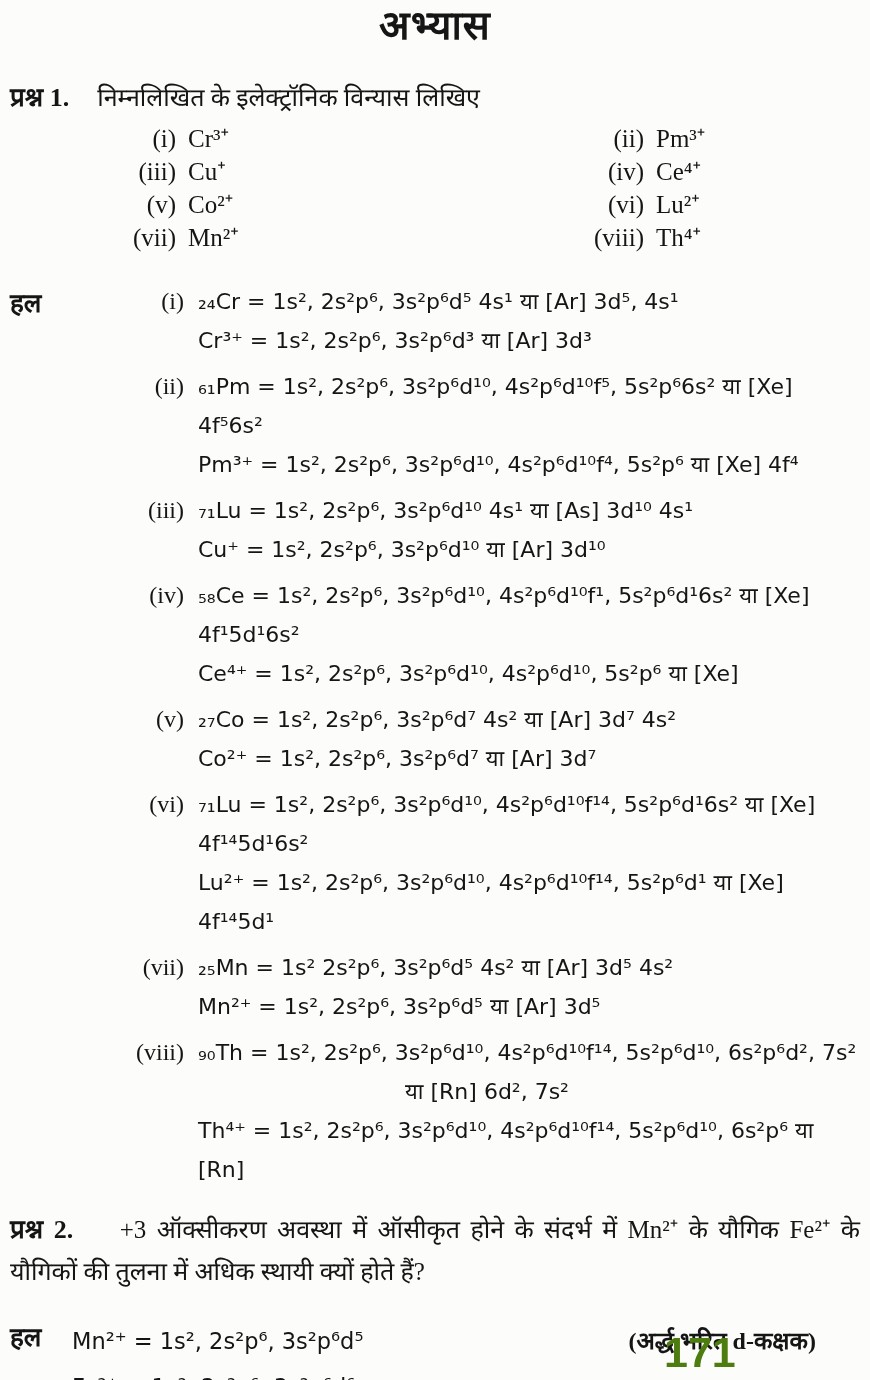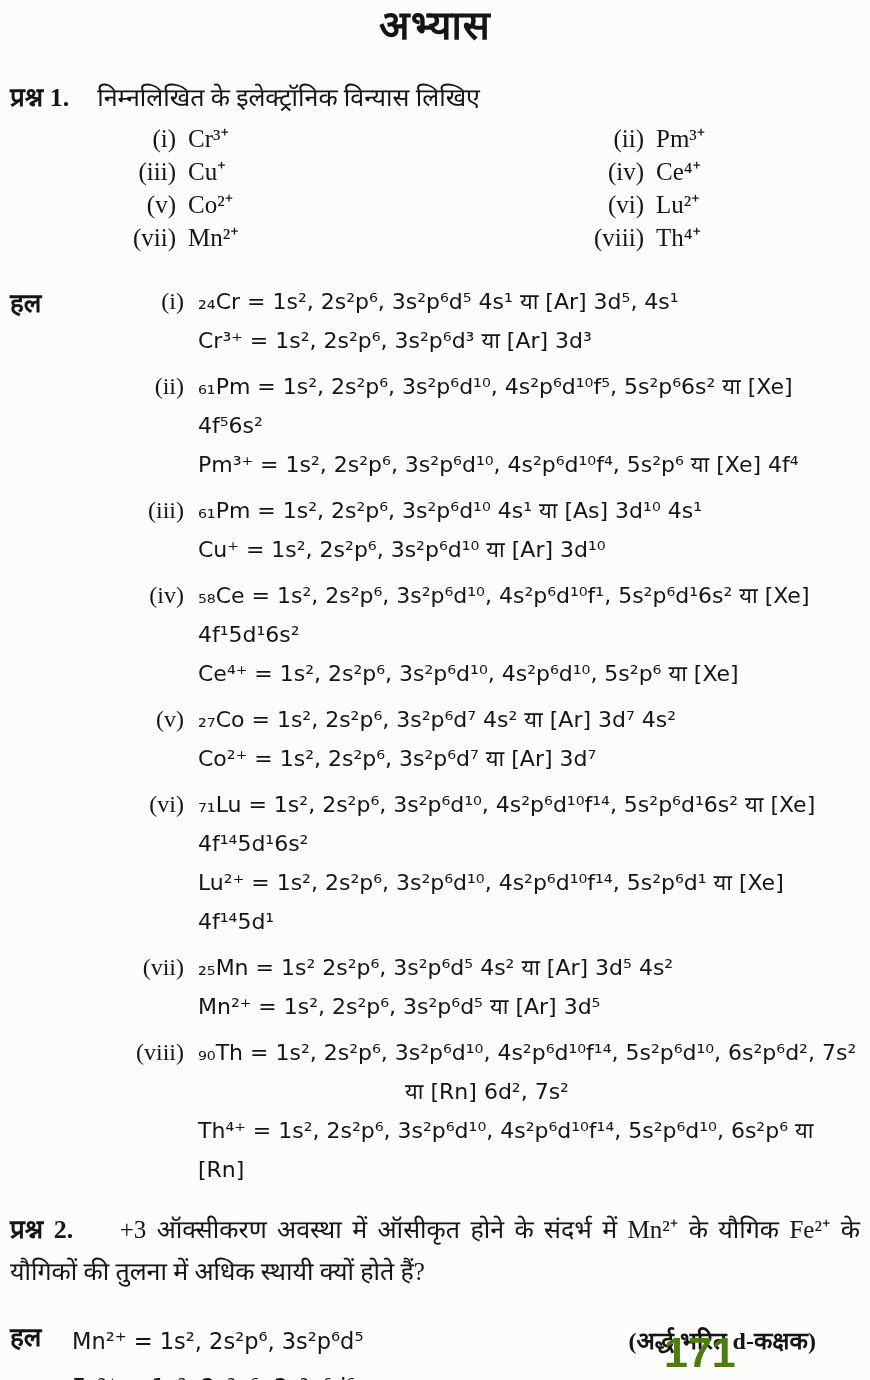--- a/index.html
+++ b/index.html
@@ -93,21 +93,21 @@
         <div class="sol-item">
     <div class="sol-line first">
       <span class="sol-num">(ii)</span>
       <span class="sol-formula">₆₁Pm = 1s², 2s²p⁶, 3s²p⁶d¹⁰, 4s²p⁶d¹⁰f⁵, 5s²p⁶6s² या [Xe] 4f⁵6s²</span>
     </div>
   <div class="sol-line cont">Pm³⁺ = 1s², 2s²p⁶, 3s²p⁶d¹⁰, 4s²p⁶d¹⁰f⁴, 5s²p⁶ या [Xe] 4f⁴</div>
         </div>
         <div class="sol-item">
     <div class="sol-line first">
       <span class="sol-num">(iii)</span>
-      <span class="sol-formula">₆₁Pm = 1s², 2s²p⁶, 3s²p⁶d¹⁰ 4s¹ या [As] 3d¹⁰ 4s¹</span>
+      <span class="sol-formula">₇₁Lu = 1s², 2s²p⁶, 3s²p⁶d¹⁰ 4s¹ या [As] 3d¹⁰ 4s¹</span>
     </div>
   <div class="sol-line cont">Cu⁺ = 1s², 2s²p⁶, 3s²p⁶d¹⁰ या [Ar] 3d¹⁰</div>
         </div>
         <div class="sol-item">
     <div class="sol-line first">
       <span class="sol-num">(iv)</span>
       <span class="sol-formula">₅₈Ce = 1s², 2s²p⁶, 3s²p⁶d¹⁰, 4s²p⁶d¹⁰f¹, 5s²p⁶d¹6s² या [Xe] 4f¹5d¹6s²</span>
     </div>
   <div class="sol-line cont">Ce⁴⁺ = 1s², 2s²p⁶, 3s²p⁶d¹⁰, 4s²p⁶d¹⁰, 5s²p⁶ या [Xe]</div>
         </div>

